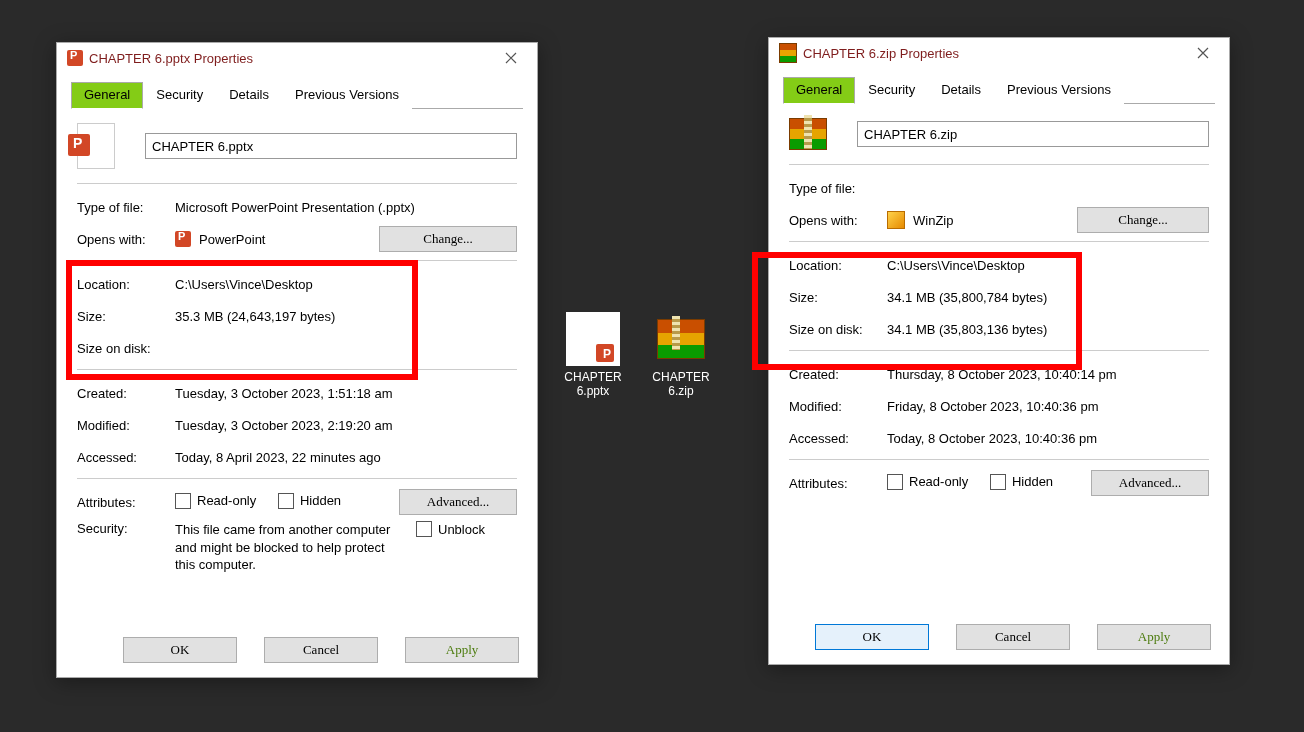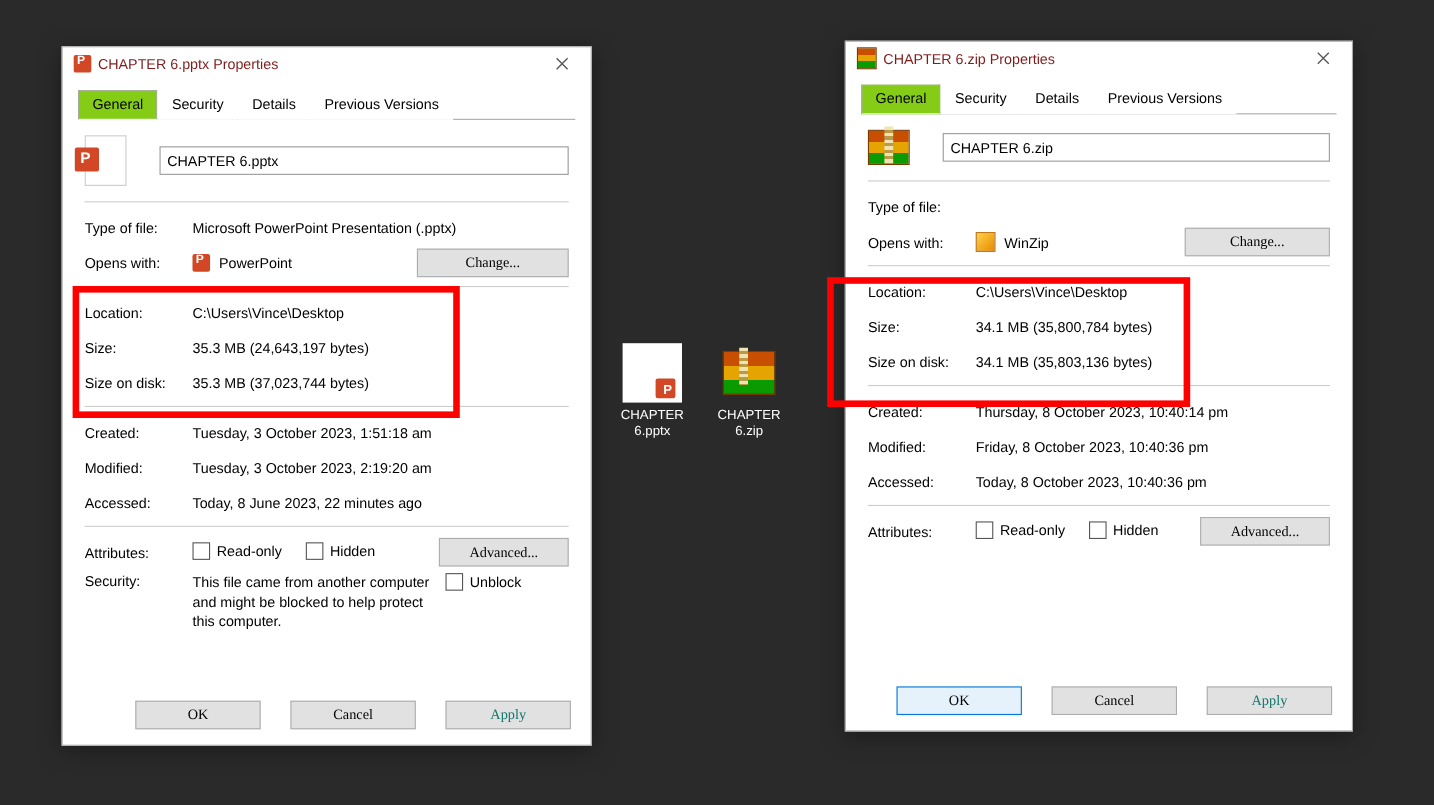--- a/index.html
+++ b/index.html
@@ -99,21 +99,21 @@
   }
   .btn.wide { min-width: 96px; height: 24px; }
   .footer {
     padding: 10px 18px 14px 18px;
     display: flex;
     justify-content: flex-end;
     gap: 27px;
   }
   .footer .btn { min-width: 92px; height: 24px; }
   .btn.primary { background:#e5f1fb; border:1px solid #0078d7; }
-  .btn.disabled { color:#0f766e; }
+  .btn.disabled { color:#4d7c0f; }
   .checkbox {
     width: 14px; height: 14px;
     border: 1px solid #555;
     display: inline-block;
     margin-right: 6px;
     vertical-align: middle;
     flex: none;
   }
   .chkwrap { display: inline-flex; align-items: center; margin-right: 18px; }
   .highlight {
@@ -258,35 +258,34 @@
     <div class="row">
       <span class="lbl">Location:</span>
       <span class="val">C:\Users\Vince\Desktop</span>
     </div>
     <div class="row">
       <span class="lbl">Size:</span>
       <span class="val">35.3 MB (24,643,197 bytes)</span>
     </div>
     <div class="row">
       <span class="lbl">Size on disk:</span>
-      <span class="val">35.3 MB (37,023,744 bytes)</span>
     </div>
     <div class="sep"></div>
 
     <div class="row">
       <span class="lbl">Created:</span>
       <span class="val">Tuesday, 3 October 2023, 1:51:18 am</span>
     </div>
     <div class="row">
       <span class="lbl">Modified:</span>
       <span class="val">Tuesday, 3 October 2023, 2:19:20 am</span>
     </div>
     <div class="row">
       <span class="lbl">Accessed:</span>
-      <span class="val">Today, 8 June 2023, 22 minutes ago</span>
+      <span class="val">Today, 8 April 2023, 22 minutes ago</span>
     </div>
     <div class="sep"></div>
 
     <div class="row">
       <span class="lbl">Attributes:</span>
       <span class="val">
         <span class="chkwrap">
             <span class="checkbox"></span>
             <span>Read-only</span>
           </span>
@@ -294,21 +293,21 @@
             <span class="checkbox"></span>
             <span>Hidden</span>
           </span>
       </span>
       <span class="btn wide">Advanced...</span>
     </div>
 
     <div class="row" style="align-items:flex-start;margin-top:6px;">
       <span class="lbl">Security:</span>
       <span class="val" style="max-width:230px;line-height:1.35;">This file came from another computer and might be blocked to help protect this computer.</span>
-      <span class="chkwrap" style="margin-left:0;">
+      <span class="chkwrap" style="margin-left:11px;">
           <span class="checkbox"></span>
           <span>Unblock</span>
         </span>
     </div>
   </div>
 
   <div class="footer">
     <span class="btn">OK</span>
     <span class="btn">Cancel</span>
     <span class="btn disabled">Apply</span>

